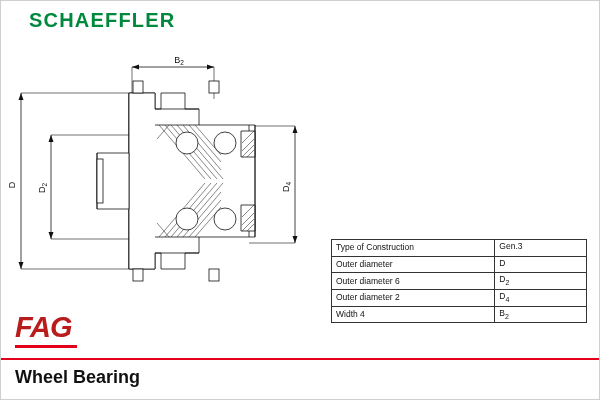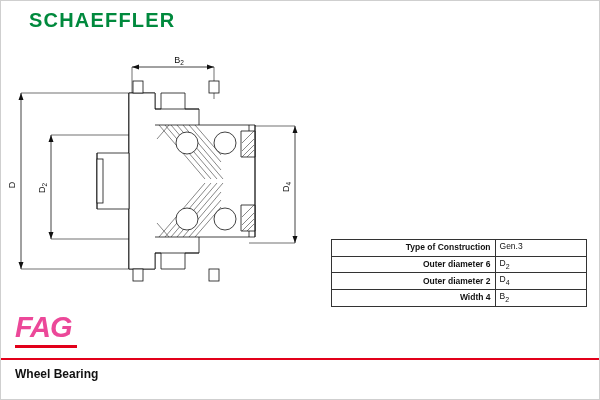--- a/index.html
+++ b/index.html
@@ -33,21 +33,21 @@
     margin-left: 28px;
   }
   
   .fag-logo {
     position: absolute;
     left: 14px;
     top: 312px;
     font-size: 29px;
     font-weight: bold;
     font-style: italic;
-    color: #ec4899;
+    color: #b91c1c;
     letter-spacing: -1px;
     line-height: 1;
   }
   .fag-underline {
     position: absolute;
     left: 14px;
     top: 344px;
     width: 62px;
     height: 3px;
     background: #e2001a;
@@ -58,21 +58,21 @@
     left: 0;
     top: 357px;
     width: 600px;
     height: 2px;
     background: #e2001a;
   }
   .bottom-title {
     position: absolute;
     left: 14px;
     top: 366px;
-    font-size: 12px;
+    font-size: 18px;
     font-weight: bold;
     color: #111111;
   }
   
   .spec-table {
     position: absolute;
     left: 330px;
     top: 238px;
     width: 256px;
     border-collapse: collapse;
@@ -80,22 +80,21 @@
     color: #111111;
   }
   .spec-table td {
     border: 1px solid #333333;
     height: 14px;
     padding: 0 4px;
     line-height: 13px;
   }
   .spec-table td.label {
     width: 164px;
-    text-align: right;
-    font-weight: bold;
+    text-align: left;
   }
   .spec-table td.value {
     width: 88px;
     text-align: left;
   }
   .spec-table sub {
     font-size: 7px;
   }
   
   .drawing {
@@ -221,20 +220,24 @@
     </svg>
   </div>
 
   <table class="spec-table">
     <tbody>
       <tr>
         <td class="label">Type of Construction</td>
         <td class="value"><span>Gen.3</span><sub></sub></td>
       </tr>
       <tr>
+        <td class="label">Outer diameter</td>
+        <td class="value"><span>D</span><sub></sub></td>
+      </tr>
+      <tr>
         <td class="label">Outer diameter 6</td>
         <td class="value"><span>D</span><sub>2</sub></td>
       </tr>
       <tr>
         <td class="label">Outer diameter 2</td>
         <td class="value"><span>D</span><sub>4</sub></td>
       </tr>
       <tr>
         <td class="label">Width 4</td>
         <td class="value"><span>B</span><sub>2</sub></td>

